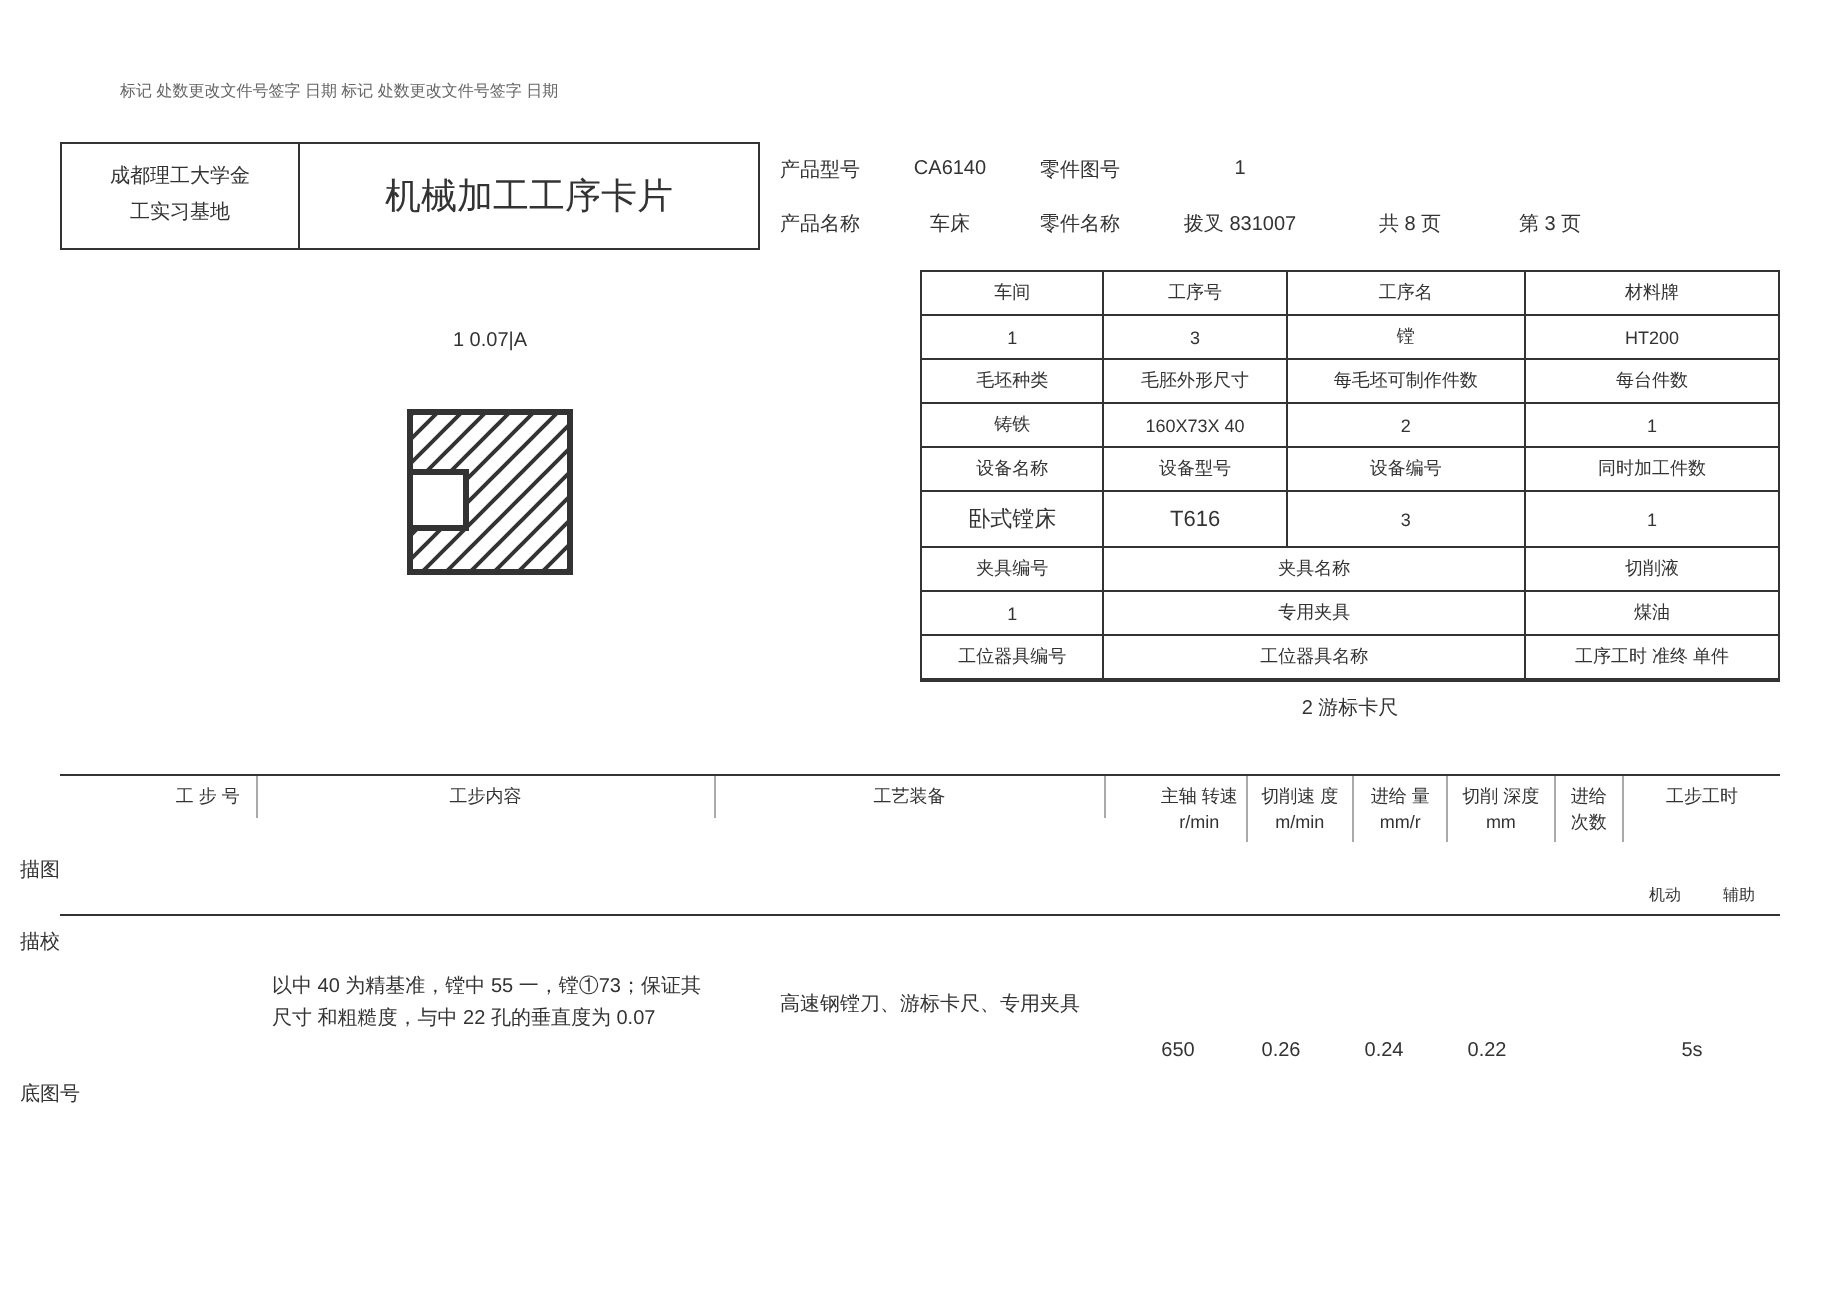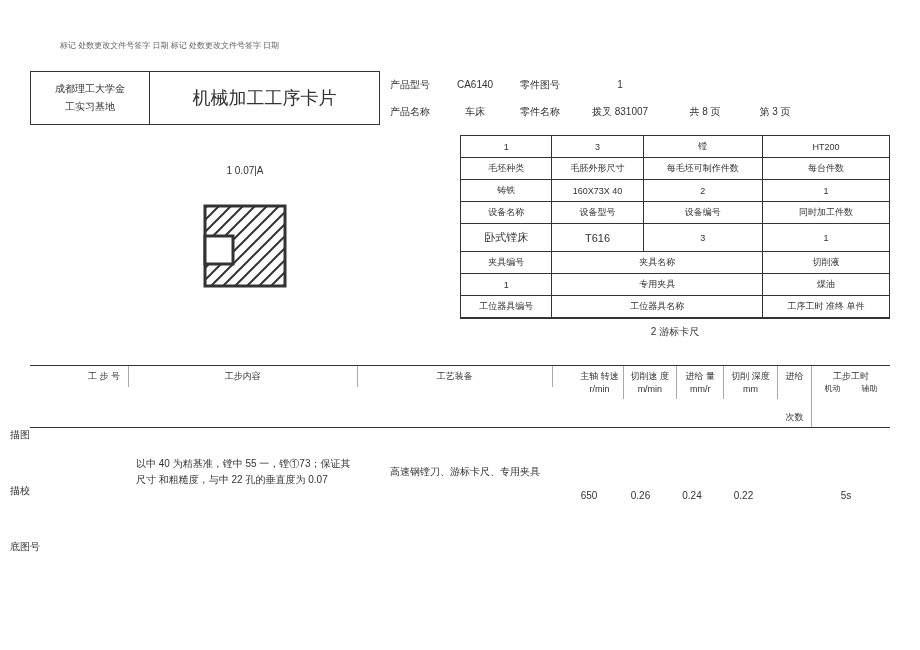--- a/index.html
+++ b/index.html
@@ -135,47 +135,47 @@
       font-size: 10px;
       padding: 6px 0;
       border-top: 1px solid #333;
     }
     .left-labels {
       position: absolute;
       left: 10px;
       font-size: 10px;
     }
     .lbl-miaotu { top: 428px; }
-    .lbl-miaojiao { top: 484px; }
+    .lbl-miaojiao { top: 464px; }
     .lbl-ditu { top: 540px; }
     .steps-header {
       display: flex;
       border-top: 1px solid #333;
       border-bottom: 1px solid #333;
       margin-top: 20px;
       font-size: 9px;
       align-items: flex-start;
     }
     .steps-header > div {
       display: flex;
       align-items: center;
       justify-content: center;
       text-align: center;
       padding: 4px 2px;
       border-right: 1px solid #aaa;
     }
-    .steps-header > div:last-child { border-right: none; }
+    .steps-header > div:last-child { border-right: none; gap: 37px; }
     .col-stepno { width: 50px; margin-left: 50px; flex-direction: column; }
     .col-content { width: 235px; }
     .col-equip { width: 200px; }
     .col-rpm { width: 48px; flex-direction: column; line-height: 1.4; margin-left: 24px; }
     .col-cutspeed { width: 55px; flex-direction: column; line-height: 1.4; }
     .col-feed { width: 48px; flex-direction: column; line-height: 1.4; }
     .col-depth { width: 55px; flex-direction: column; line-height: 1.4; }
-    .col-passes { width: 35px; flex-direction: column; line-height: 1.4; gap: 28px; }
+    .col-passes { width: 35px; flex-direction: column; line-height: 1.4; }
     .col-time { width: 80px; flex-direction: column; }
     .col-time-inner { display: flex; width: 100%; }
     .col-time-inner > div { flex:1; text-align:center; font-size:8px; }
     .steps-row {
       display: flex;
       font-size: 10px;
       align-items: center;
       padding: 14px 0;
     }
     .steps-row .col-stepno { width: 50px; margin-left: 50px; }
@@ -230,20 +230,26 @@
         </pattern>
       </defs>
       <rect x="5" y="5" width="80" height="80" fill="url(#hatch)"></rect>
       <path d="M5,5 L85,5 L85,85 L5,85 Z" fill="none" stroke="#333" stroke-width="3"></path>
       <rect x="5" y="35" width="28" height="28" fill="#fff" stroke="#333" stroke-width="3"></rect>
     </svg>
   </div>
   <div class="right-tables">
     <table class="info-table">
       <tbody>
+          <tr>
+        <td>车间</td>
+        <td>工序号</td>
+        <td>工序名</td>
+        <td>材料牌</td>
+      </tr>
       <tr>
         <td>1</td>
         <td>3</td>
         <td>镗</td>
         <td>HT200</td>
       </tr>
       <tr>
         <td>毛坯种类</td>
         <td>毛胚外形尺寸</td>
         <td>每毛坯可制作件数</td>

